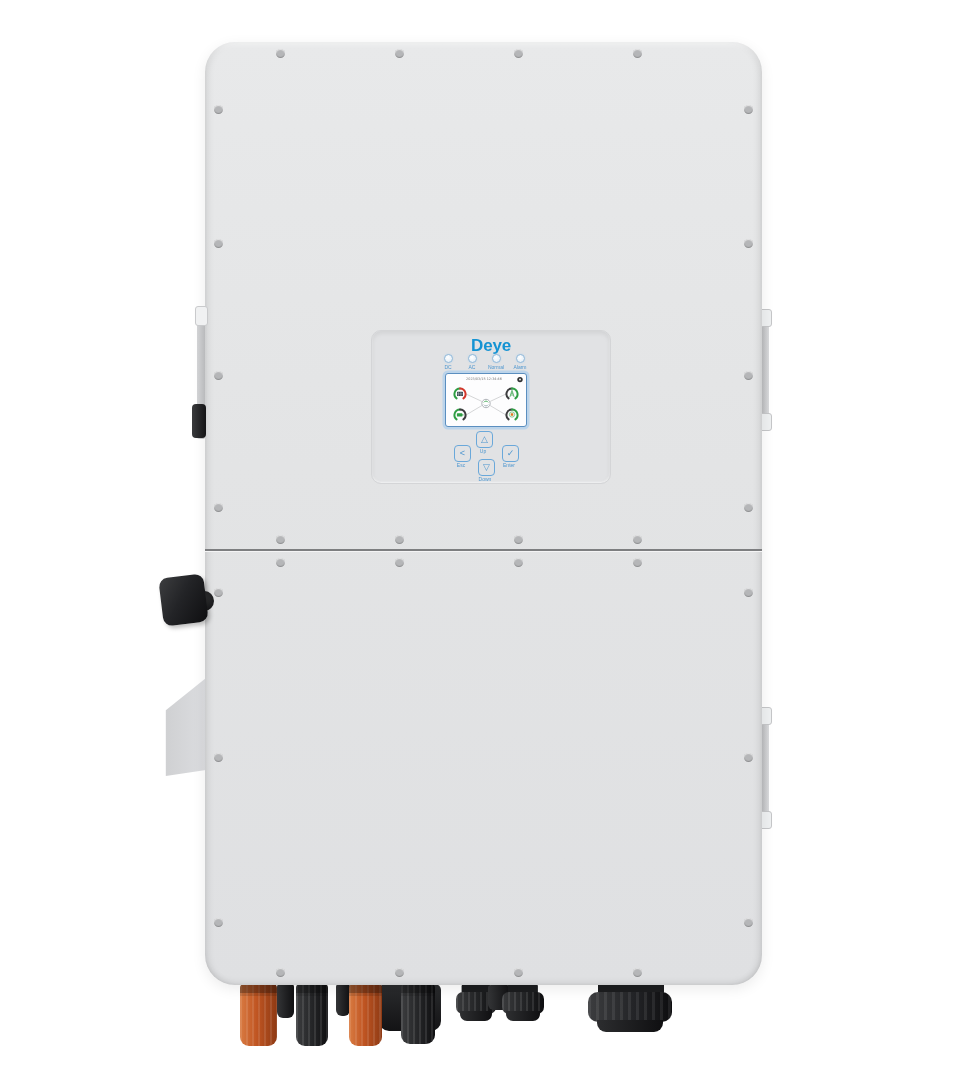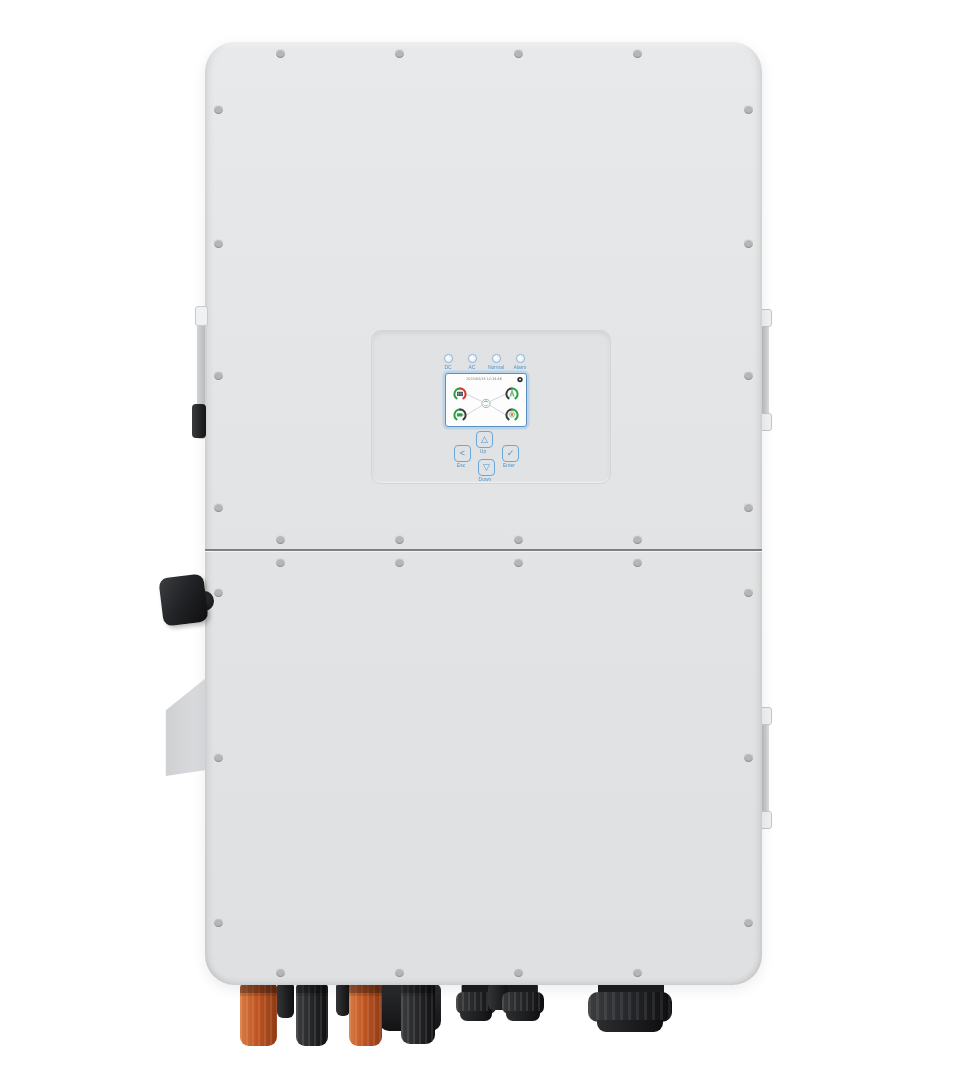--- a/index.html
+++ b/index.html
@@ -118,20 +118,21 @@
   <div class="inverter-body"></div>
   <div class="seam"></div>
 
   <div class="side-rail-left"></div>
   <div class="rail-cap-left"></div>
   <div class="rail-grip"></div>
   <div class="dc-switch-stem"></div>
   <div class="dc-switch-knob"></div>
 
   <div class="display-panel">
+    <div class="logo" style="color:#1493d3;">Deye</div>
 
     <div class="led-row" style="left:6px;">
       <div class="led" style="left:57px;">
         <div class="led-dot"></div>
         <div class="led-label">DC</div>
       </div>
       <div class="led" style="left:81px;">
         <div class="led-dot"></div>
         <div class="led-label">AC</div>
       </div>

